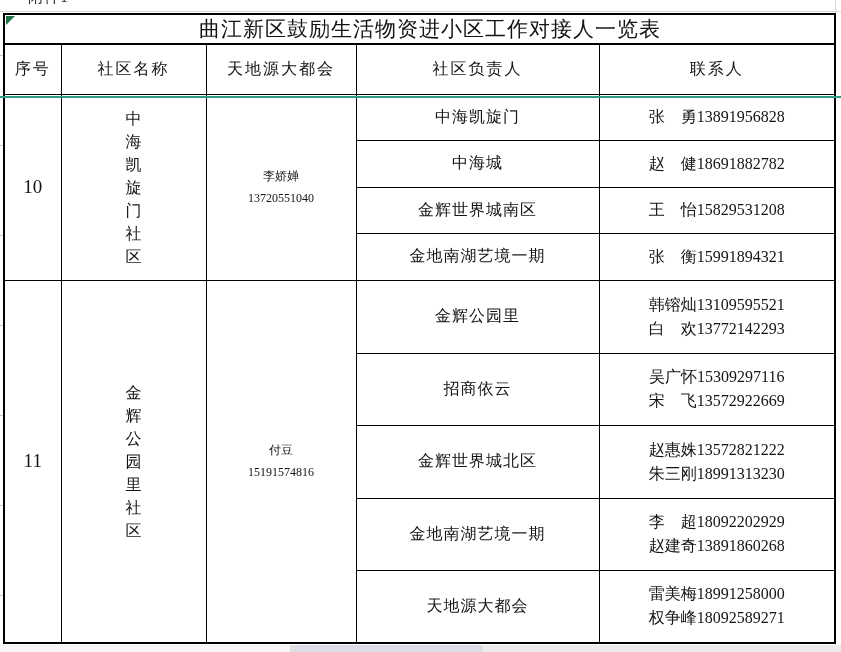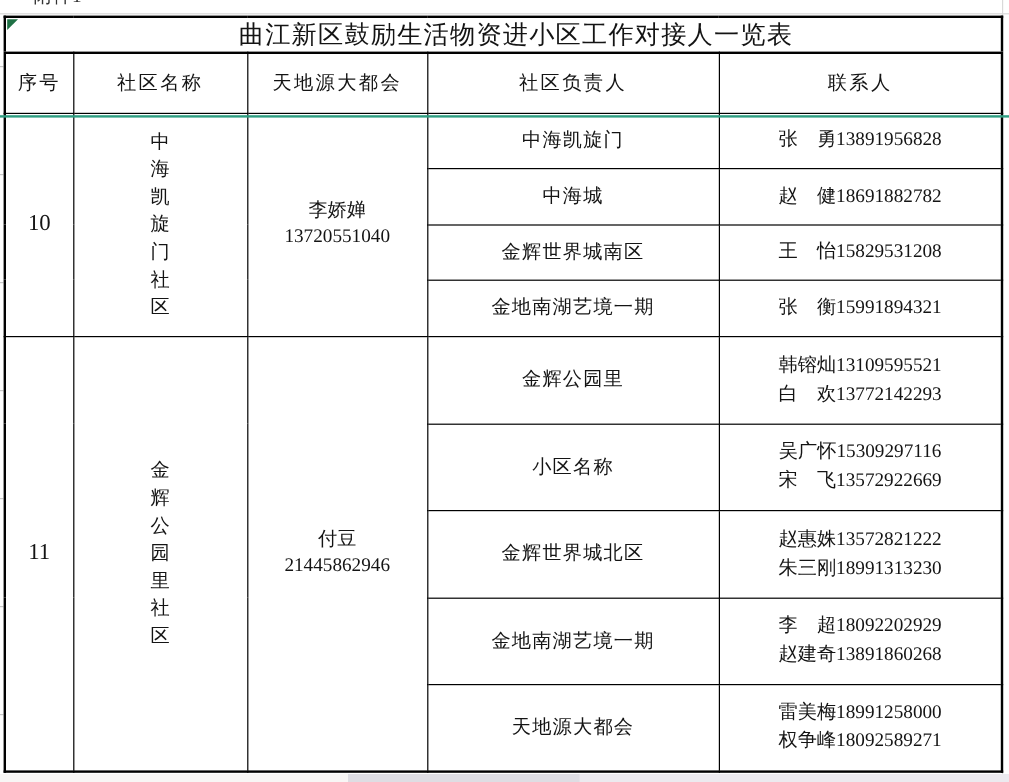--- a/index.html
+++ b/index.html
@@ -17,21 +17,21 @@
     position:absolute;left:3px;top:13px;width:831px;z-index:1;
     border-collapse:collapse;table-layout:fixed;background:#fff;
     border:2px solid #000;
   }
   table.main td,table.main th{border:1px solid #000;padding:0;text-align:center;vertical-align:middle;overflow:hidden;}
   tr.title-row td{border-bottom:2px solid #000;position:relative;}
   .title-text{font-size:21px;font-weight:normal;letter-spacing:1px;margin-left:21px;}
   tr.header-row th{font-size:16px;font-weight:normal;letter-spacing:2px;}
   .serial{font-size:19px;}
   .vert span{display:block;line-height:23px;font-size:16px;}
-  .leader div{line-height:22px;font-size:16px;}
+  .leader div{line-height:22px;font-size:12px;}
   .estate{font-size:16px;letter-spacing:1px;margin-top:32px;}
   .contact div{line-height:24px;font-size:16px;}
   
   .corner-triangle{position:absolute;left:1px;top:1px;width:0;height:0;
     border-top:9px solid #1f7145;border-right:9px solid transparent;}
   
   .freeze-line{position:absolute;left:0;top:96px;width:841px;height:2px;background:#2f9e82;z-index:2;}
   
   .scrollbar{position:absolute;left:0;top:645px;width:841px;height:7px;background:#eceaef;z-index:3;}
   .scroll-left{position:absolute;left:0;top:0;width:290px;height:7px;background:#f8f6f5;}
@@ -127,30 +127,30 @@
         <span>金</span>
         <span>辉</span>
         <span>公</span>
         <span>园</span>
         <span>里</span>
         <span>社</span>
         <span>区</span>
       </td>
       <td rowspan="5" class="leader">
         <div>付豆</div>
-        <div>21445862946</div>
+        <div>15191574816</div>
       </td>
       <td class="estate">金辉公园里</td>
       <td class="contact">
         <div>韩镕灿13109595521</div>
         <div>白　欢13772142293</div>
       </td>
     </tr>
     <tr style="height:72px">
-      <td class="estate">小区名称</td>
+      <td class="estate">招商依云</td>
       <td class="contact">
         <div>吴广怀15309297116</div>
         <div>宋　飞13572922669</div>
       </td>
     </tr>
     <tr style="height:73px">
       <td class="estate">金辉世界城北区</td>
       <td class="contact">
         <div>赵惠姝13572821222</div>
         <div>朱三刚18991313230</div>

